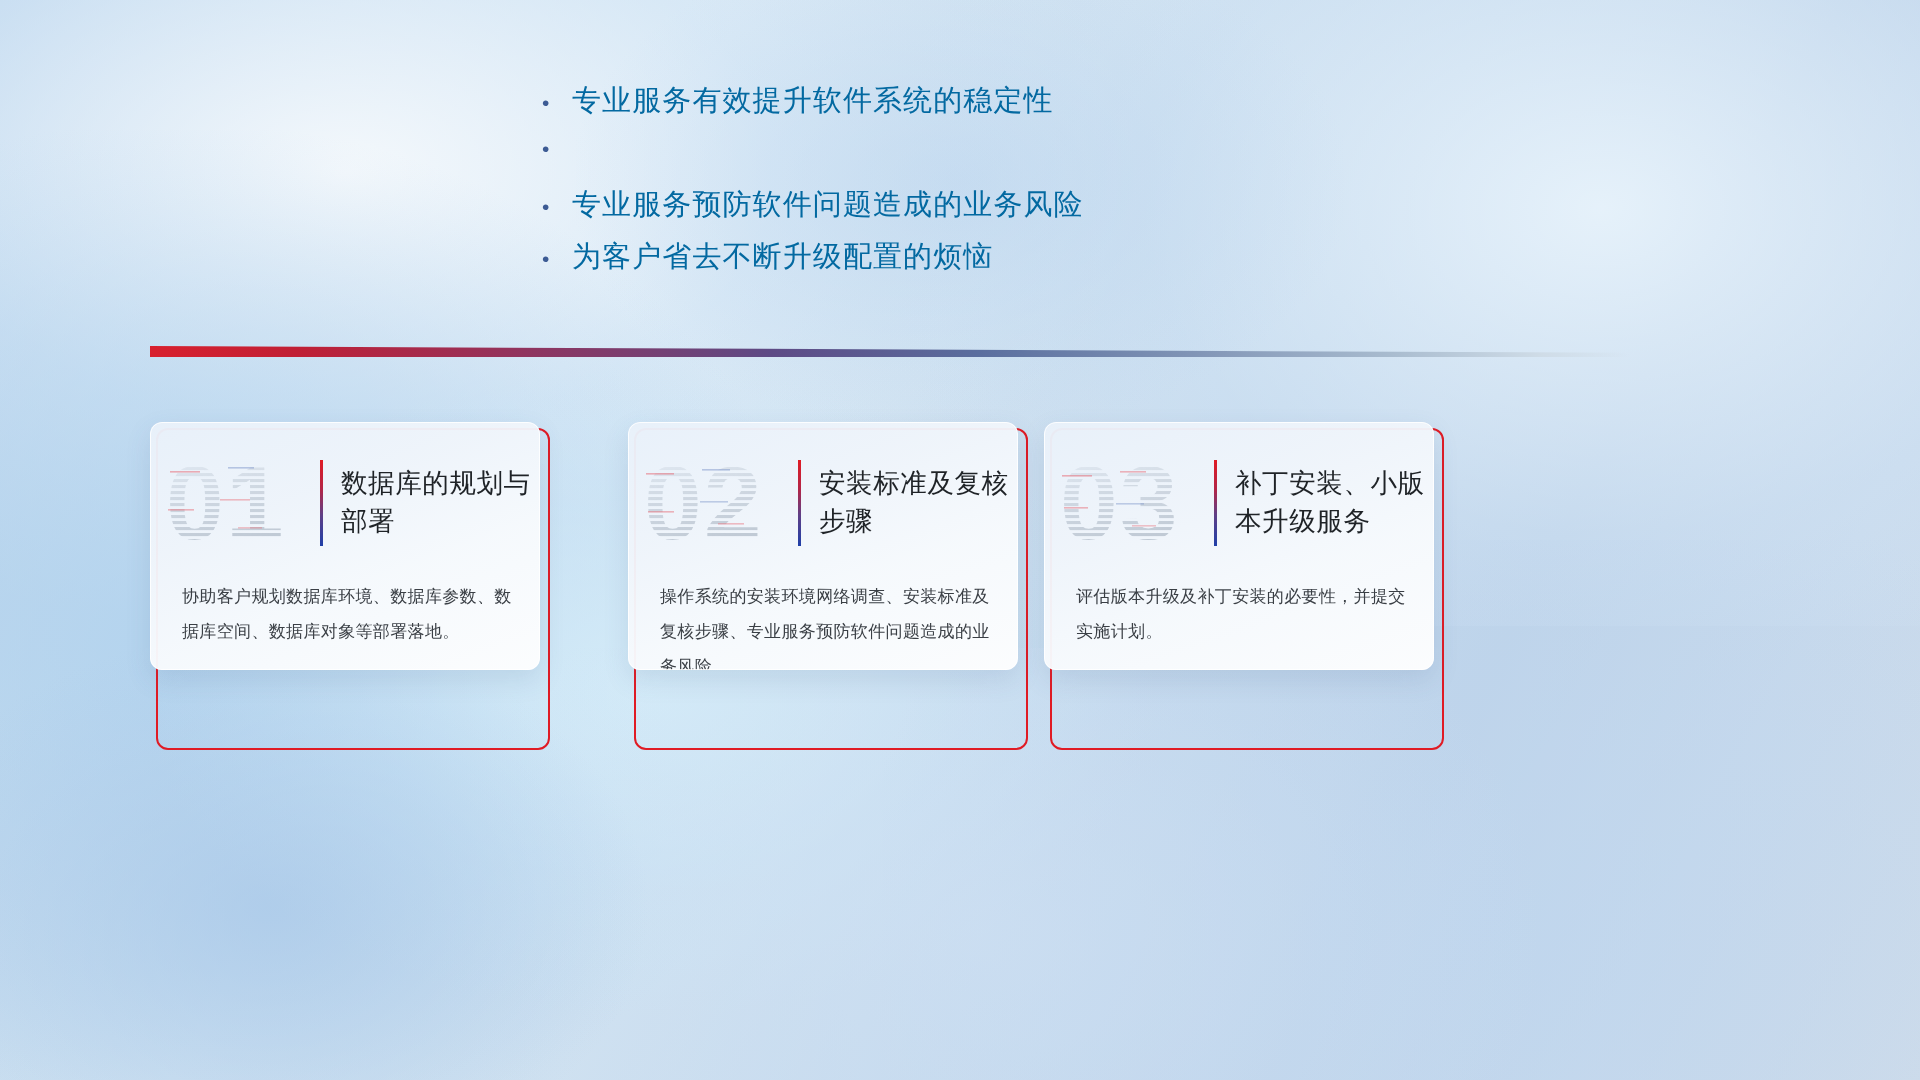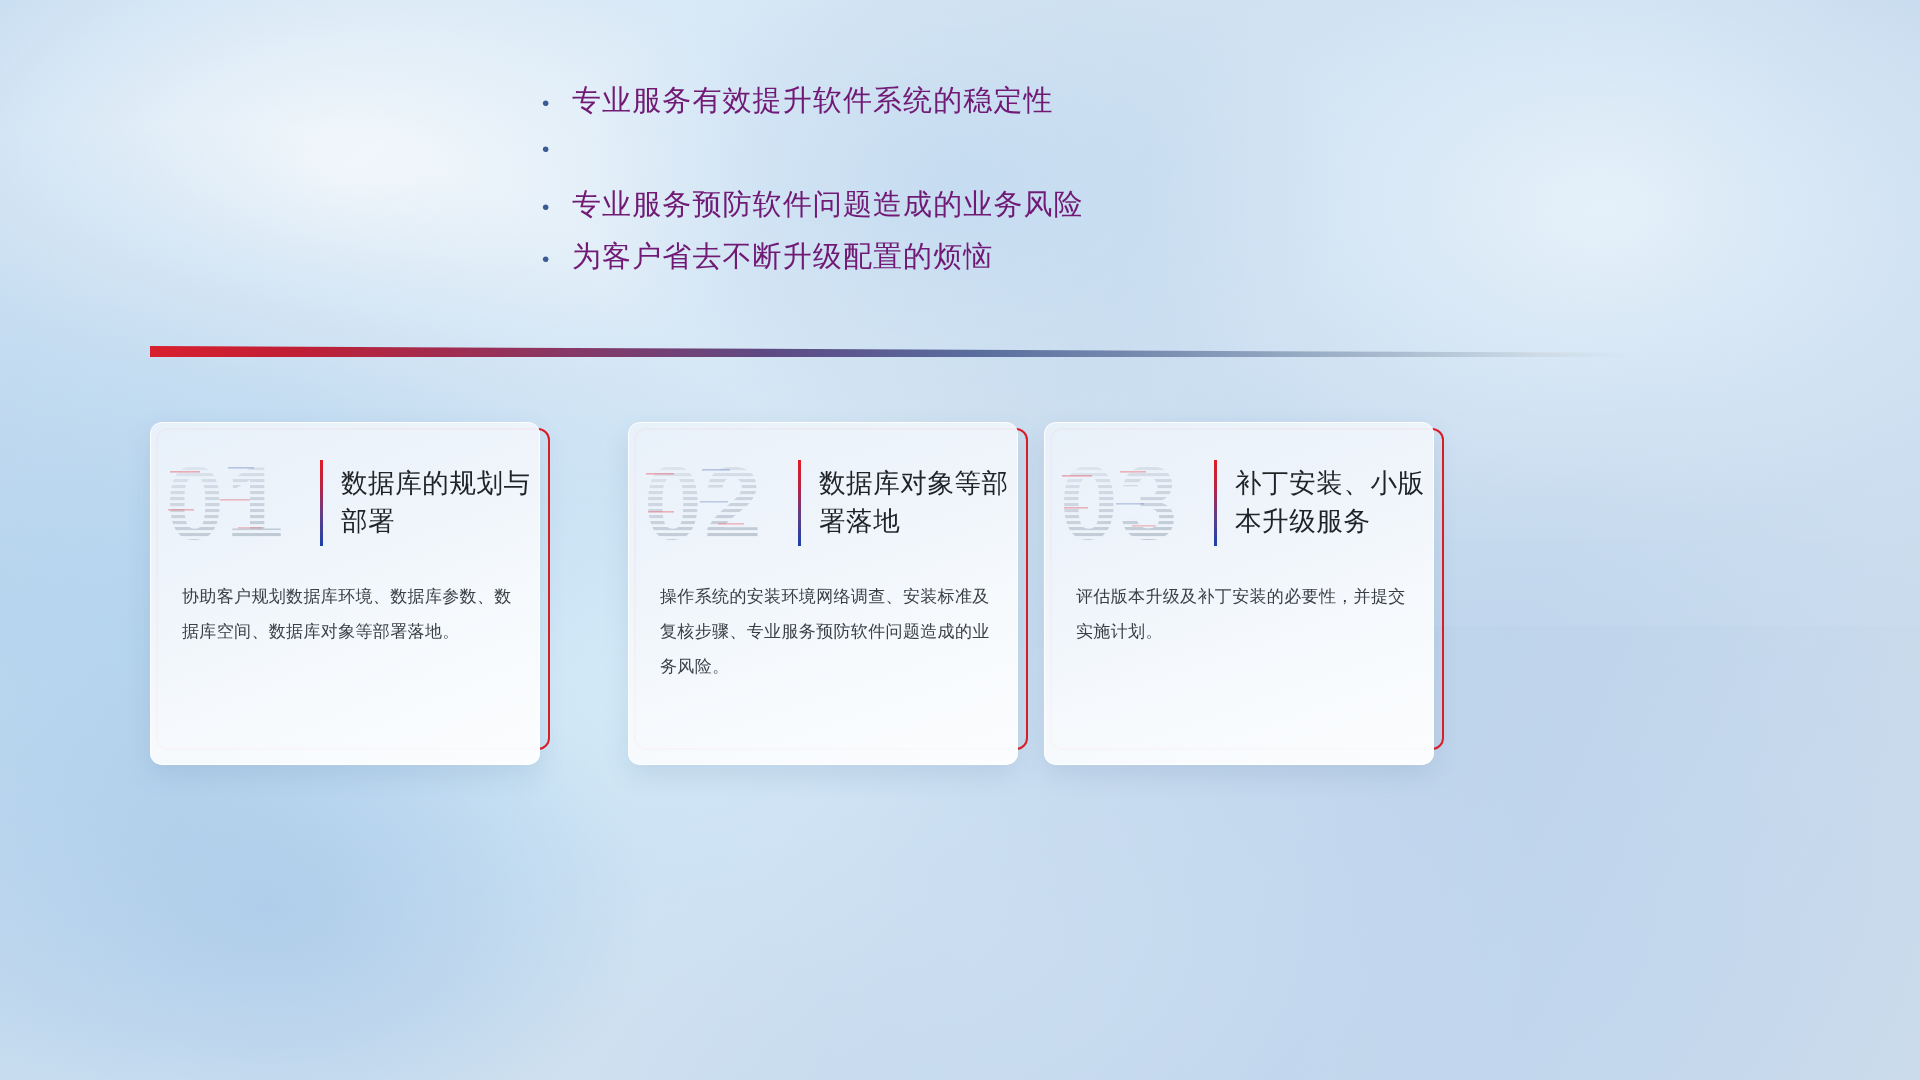--- a/index.html
+++ b/index.html
@@ -27,33 +27,33 @@
     background:radial-gradient(ellipse at 50% 40%,rgba(206,224,243,.70) 0%,rgba(206,224,243,0) 72%);}
   .bg-g7{position:absolute;left:-6%;bottom:-10%;width:40%;height:52%;
     background:radial-gradient(ellipse at 50% 50%,rgba(167,199,232,.70) 0%,rgba(167,199,232,0) 70%);}
   .bg-g8{position:absolute;left:30%;top:-6%;width:40%;height:46%;
     background:radial-gradient(ellipse at 50% 50%,rgba(186,212,238,.55) 0%,rgba(186,212,238,0) 72%);}
 
   
   .bullets{position:absolute;left:536px;top:86px;width:820px;}
   .bullet-row{display:flex;align-items:baseline;height:52px;}
   .bullet-dot{width:30px;flex:0 0 30px;color:#3c5b94;font-size:21px;line-height:1;text-align:left;padding-left:6px;}
-  .bullet-text{color:#701a75;font-size:29px;letter-spacing:1.1px;line-height:1;font-weight:400;}
+  .bullet-text{color:#0369a1;font-size:29px;letter-spacing:1.1px;line-height:1;font-weight:400;}
 
   
   .divider{position:absolute;left:150px;top:346px;width:1480px;height:11px;}
   .divider-fill{position:absolute;left:0;top:0;width:100%;height:100%;
     background:linear-gradient(91deg,#d8202e 0%,#c01f35 10%,#8e3560 26%,#5d4a85 42%,#5a6e9e 56%,#7f93b5 70%,#a9bccf 84%,#cfdce7 94%,rgba(214,226,236,0) 100%);
     clip-path:polygon(0 0,100% 62%,100% 100%,0 100%);}
 
   
   .card{position:absolute;top:422px;width:390px;height:318px;}
   .card-border{position:absolute;left:6px;top:6px;width:390px;height:318px;
     border:2px solid #e01b24;border-radius:12px;}
-  .card-face{position:absolute;left:0;top:0;width:390px;height:343px;border-radius:12px;
+  .card-face{position:absolute;left:0;top:0;width:390px;height:248px;border-radius:12px;
     background:linear-gradient(160deg,rgba(233,241,250,.97) 0%,rgba(240,245,251,.96) 34%,rgba(247,250,253,.97) 62%,rgba(252,253,254,.99) 100%);
     box-shadow:0 10px 26px rgba(60,90,140,.13);overflow:hidden;}
   .card-face::after{content:"";position:absolute;inset:0;border-radius:12px;
     border:1px solid rgba(255,255,255,.85);pointer-events:none;}
 
   .card-head{position:absolute;left:0;top:22px;width:390px;height:118px;display:flex;align-items:center;}
   .wm{position:relative;width:152px;flex:0 0 152px;height:108px;margin-left:14px;}
   .wm svg{position:absolute;left:0;top:0;}
   .accent-bar{width:3px;height:86px;flex:0 0 3px;margin:0 18px 0 4px;
     background:linear-gradient(180deg,#e01b24 0%,#b32547 34%,#5f3f86 64%,#1f3fa8 100%);}
@@ -160,21 +160,21 @@
               <text x="2" y="90" font-family="Liberation Sans, sans-serif" font-size="104" font-weight="700" fill="url(#slice2)" letter-spacing="2">02</text>
             </g>
             <rect x="4" y="24" width="28" height="1.6" fill="#e8707a" opacity=".55"></rect>
             <rect x="6" y="62" width="26" height="1.6" fill="#e8707a" opacity=".5"></rect>
             <rect x="60" y="20" width="28" height="1.6" fill="#7e96c9" opacity=".5"></rect>
             <rect x="58" y="52" width="28" height="1.6" fill="#7e96c9" opacity=".45"></rect>
             <rect x="76" y="74" width="26" height="1.6" fill="#e8707a" opacity=".45"></rect>
           </svg>
         </div>
         <div class="accent-bar"></div>
-        <div class="card-title">数据库对象等部署落地</div>
+        <div class="card-title">安装标准及复核步骤</div>
       </div>
       <div class="card-body">操作系统的安装环境网络调查、安装标准及复核步骤、专业服务预防软件问题造成的业务风险。</div>
     </div>
   </div>
 
   <div class="card" id="c3">
     <div class="card-border"></div>
     <div class="card-face">
       <div class="card-head">
         <div class="wm">

